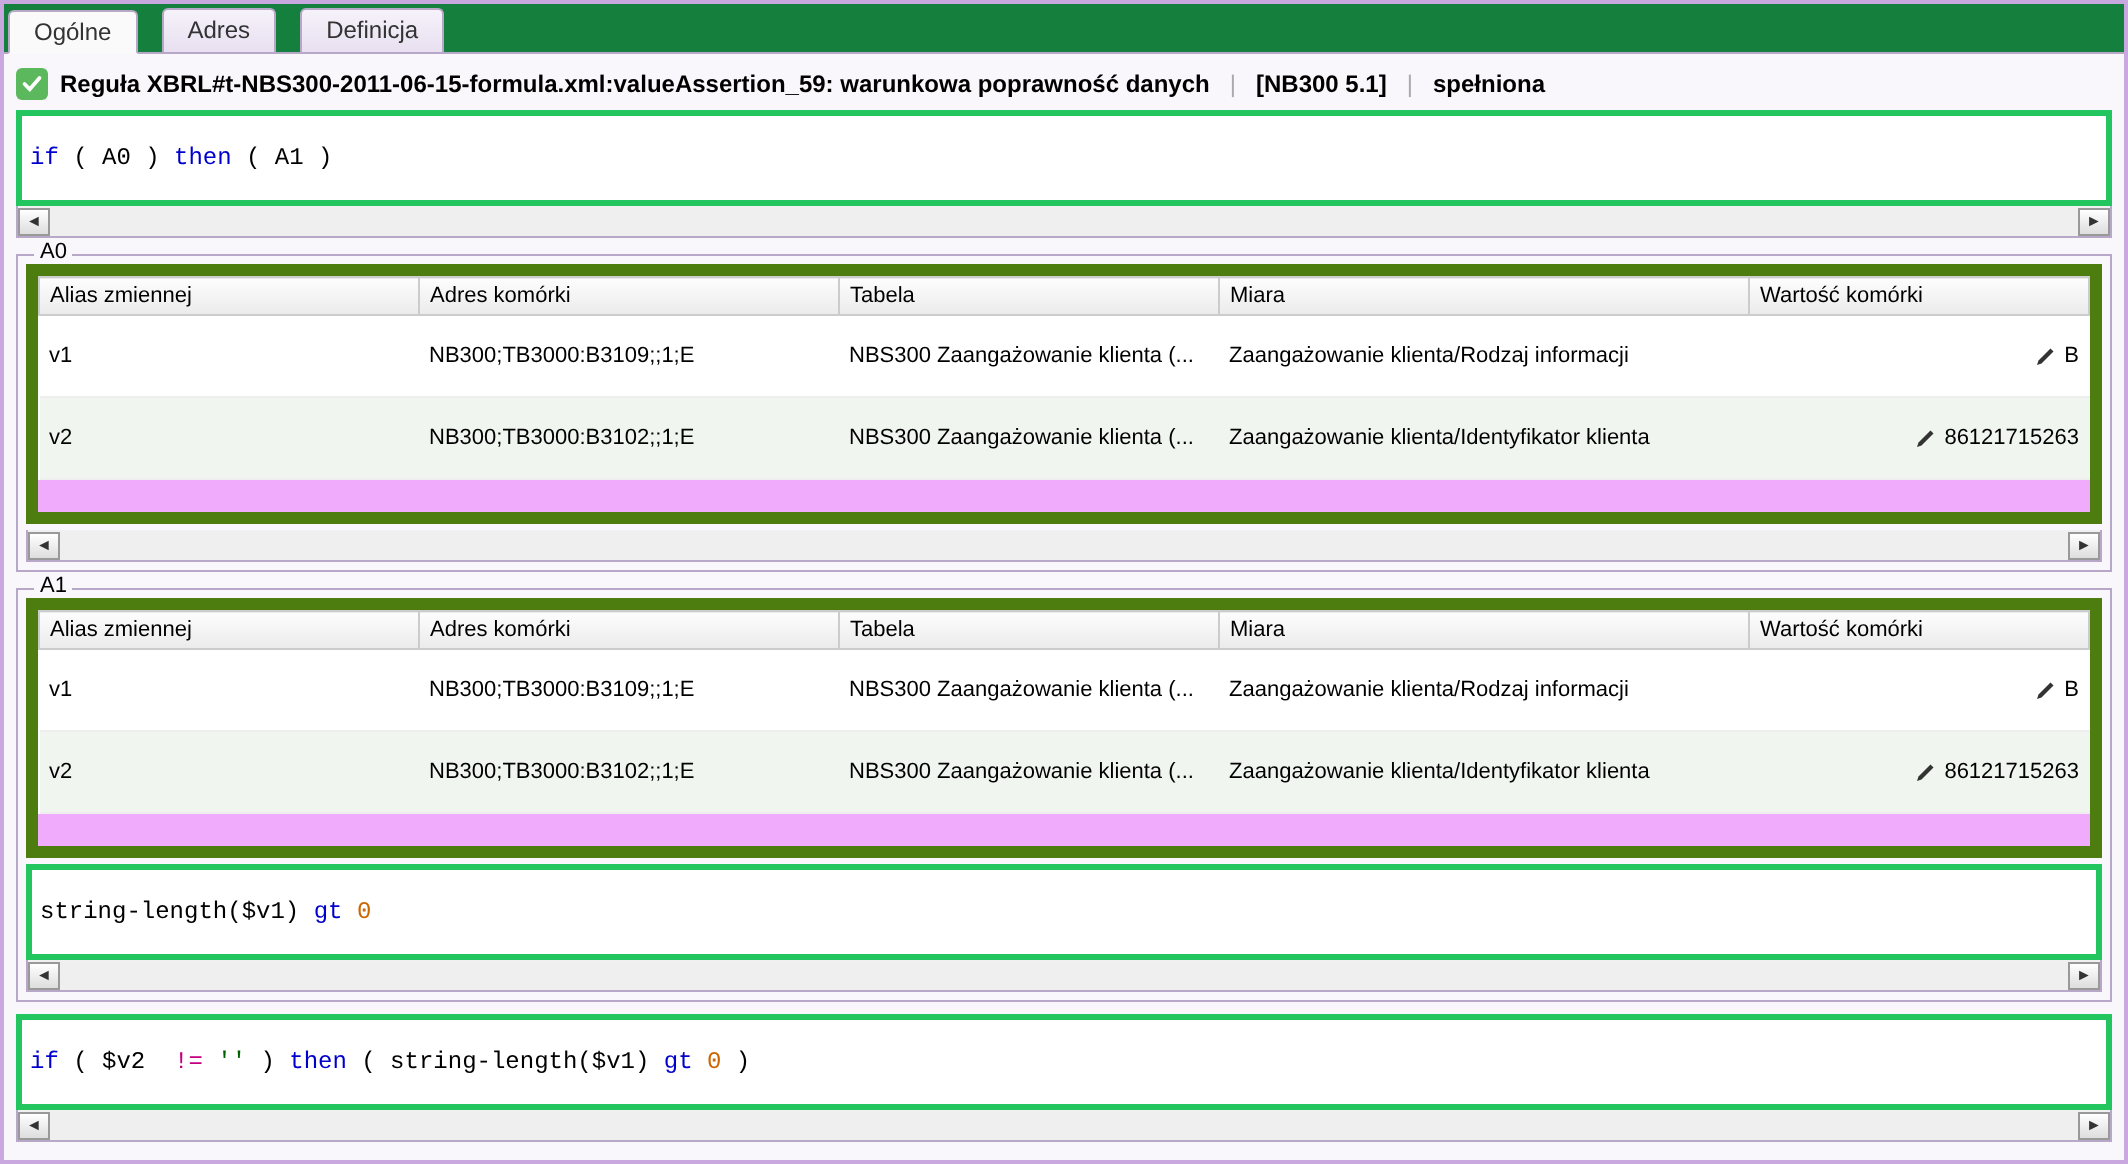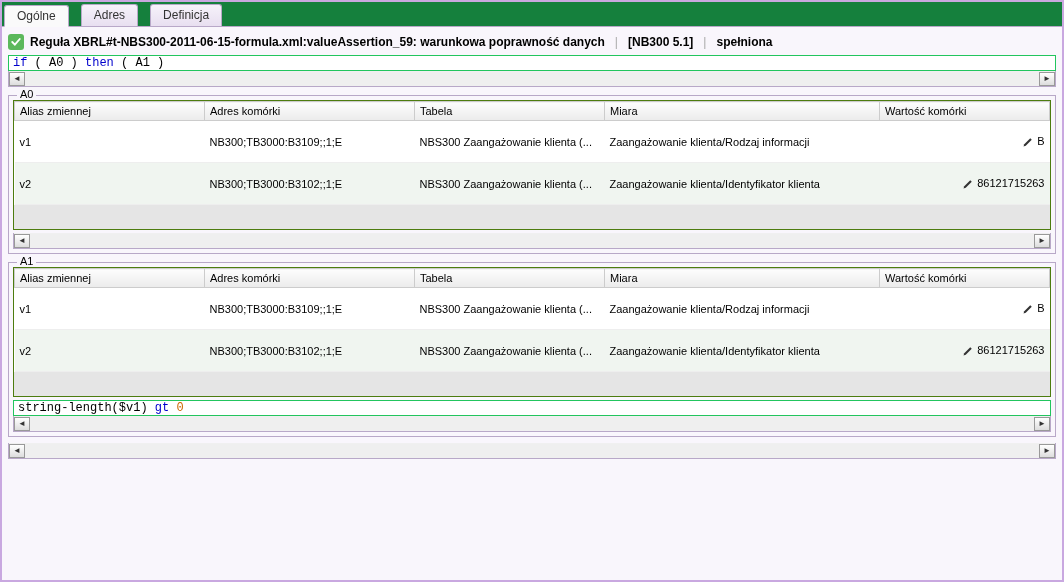--- a/index.html
+++ b/index.html
@@ -5,32 +5,32 @@
 * { margin:0; padding:0; box-sizing:border-box; }
 body { font-family:Tahoma,Arial,sans-serif; font-size:11px; background:#f9f6fc; color:#000; border:2px solid #c9a8e0; width:1064px; height:582px; overflow:hidden; position:relative; }
 .tabs { display:flex; background:#15803d; padding:2px 2px 0 2px; border-bottom:1px solid #b8a8c8;gap:11px; }
 .tab { padding:3px 12px; border:1px solid #b8a8c8; background:linear-gradient(#f6f2fa,#e8dff0); border-bottom:none; margin-right:1px; border-radius:3px 3px 0 0; cursor:pointer; font-size:12px; color:#333; }
 .tab.active { background:#fafafa; border-bottom:1px solid #fafafa; position:relative; top:1px; font-weight:normal; }
 .content { padding:4px 6px; height:calc(100% - 24px); overflow:hidden; display:flex; flex-direction:column; }
 .title-row { display:flex; align-items:center; padding:3px 0 5px 0; font-size:12px; font-weight:bold; color:#000; gap:6px; }
 .check-icon { display:inline-flex; width:16px; height:16px; background:#5cb85c; border-radius:3px; align-items:center; justify-content:center; }
 .check-icon svg { width:12px; height:12px; }
 .sep { color:#aaa; font-weight:normal; margin:0 4px; }
-.code-box { border:1px solid #22c55e; background:#fff; font-family:Consolas,"Courier New",monospace; font-size:12px; padding:0 4px; white-space:pre; }
+.code-box { border:3px solid #22c55e; background:#fff; font-family:Consolas,"Courier New",monospace; font-size:12px; padding:14px 4px; white-space:pre; }
 .hscroll { border:1px solid #b8a8c8; border-top:none; height:16px; background:#f0f0f0; position:relative; display:flex; align-items:center; }
 .hscroll .arr { width:16px; height:14px; background:linear-gradient(#fff,#ddd); border:1px solid #999; display:flex; align-items:center; justify-content:center; font-size:8px; color:#333; cursor:pointer; }
 .hscroll .track { flex:1; height:14px; background:#efefef; }
 .hscroll .arr.right { margin-left:auto; }
 .fieldset { border:1px solid #b8a8c8; margin-top:8px; padding:4px; position:relative; flex-shrink:0; }
 .legend { position:absolute; top:-8px; left:8px; background:#f9f6fc; padding:0 3px; font-size:11px; color:#000; }
 .table { width:100%; border-collapse:collapse; background:#fff; table-layout:fixed; }
 .table th { background:linear-gradient(#fdfdfd,#ebebeb); border:1px solid #ccc; text-align:left; padding:3px 5px; font-weight:normal; font-size:11px; }
 .table td { border-bottom:1px solid #eee; padding:14px 5px; font-size:11px; white-space:nowrap; overflow:hidden; text-overflow:ellipsis; }
 .table tr.alt td { background:#f0f5f0; }
-.table-wrap { border:1px solid #4d7c0f; background:#e5e5e5; height:130px; margin-bottom:3px; overflow:hidden; }
+.table-wrap { border:6px solid #4d7c0f; background:#f0abfc; height:130px; margin-bottom:3px; overflow:hidden; }
 .pen { display:inline-block; width:12px; height:12px; vertical-align:middle; }
 .val-right { text-align:right; }
 .kw-if { color:#0000cc; }
 .kw-num { color:#cc6600; }
 .kw-op { color:#c00080; }
 .kw-str { color:#006000; }
 .bottom-code { margin-top:6px; }
 </style>
 </head>
 <body>
@@ -156,20 +156,21 @@
   </div>
   <div class="code-box">string-length($v1) <span class="kw-if">gt</span> <span class="kw-num">0</span></div>
   <div class="hscroll">
         <div class="arr">◄</div>
         <div class="track"></div>
         <div class="arr right">►</div>
       </div>
 </div>
 
 <div class="bottom-code">
+<div class="code-box"><span class="kw-if">if</span> ( $v2  <span class="kw-op">!=</span> <span class="kw-str">''</span> ) <span class="kw-if">then</span> ( string-length($v1) <span class="kw-if">gt</span> <span class="kw-num">0</span> )</div>
 <div class="hscroll">
         <div class="arr">◄</div>
         <div class="track"></div>
         <div class="arr right">►</div>
       </div>
 </div>
 
 </div>
 
 </body></html>

